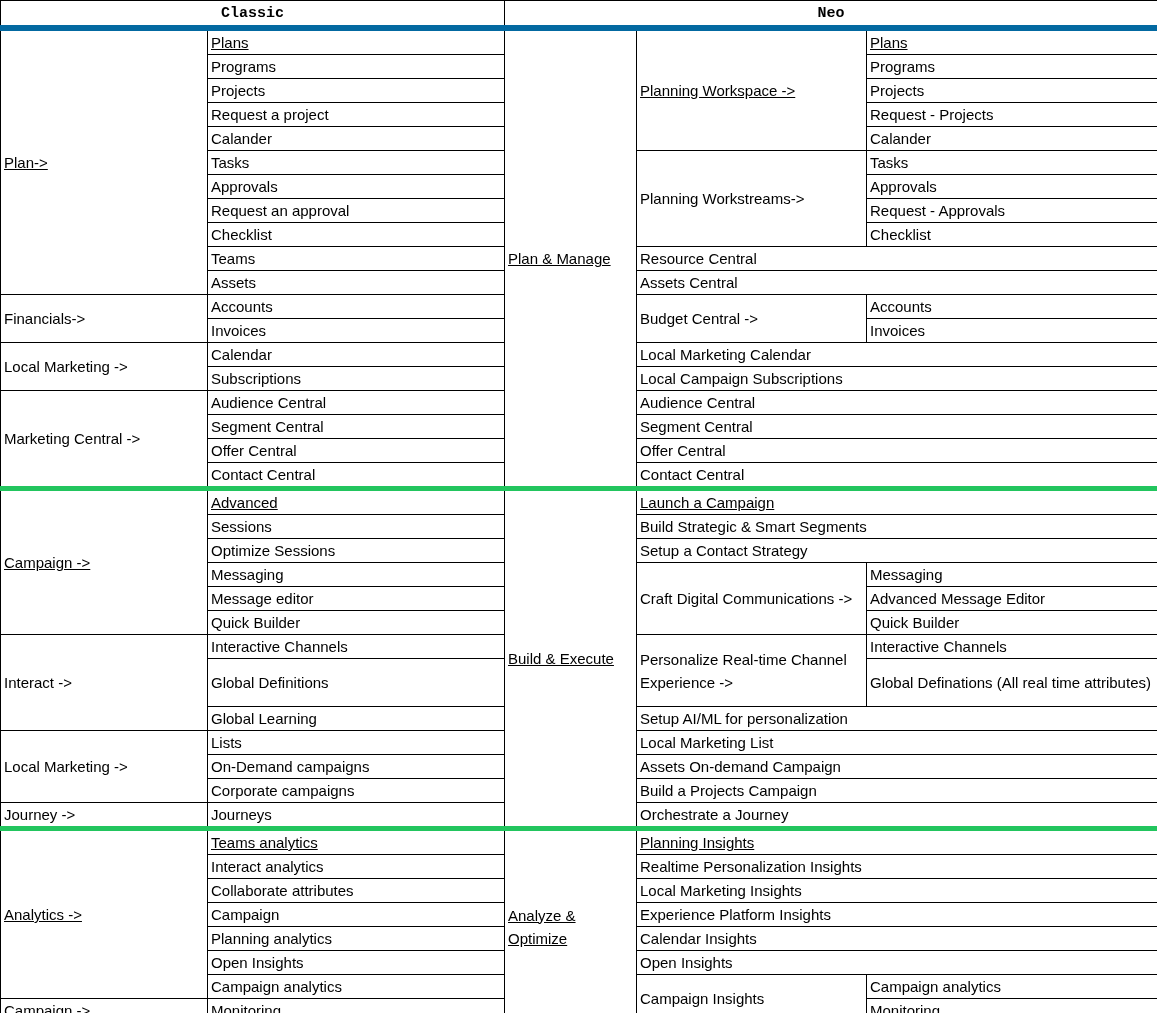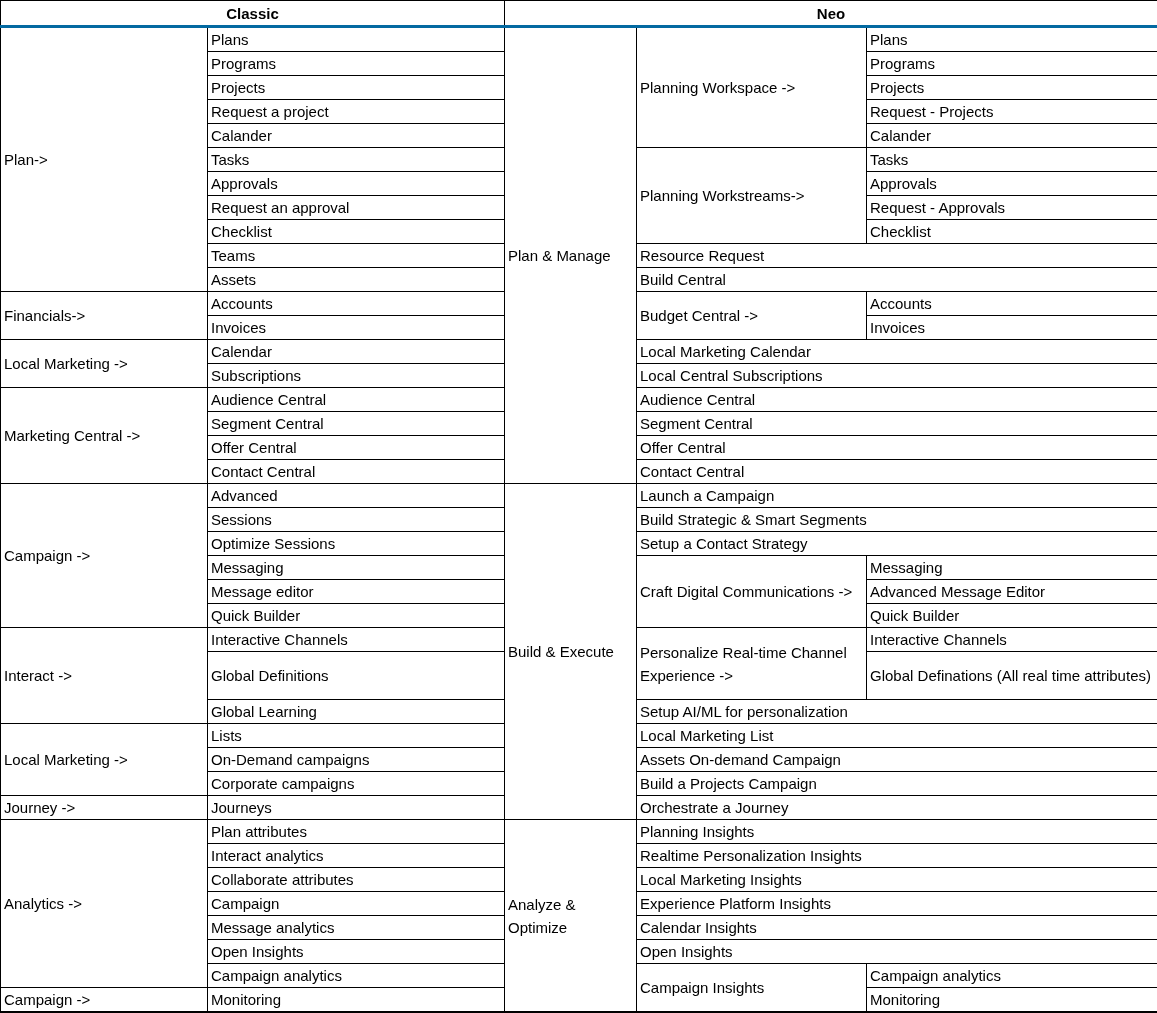--- a/index.html
+++ b/index.html
@@ -32,25 +32,26 @@
     vertical-align: middle;
     text-align: left;
     line-height: 23px;
     overflow: hidden;
     word-wrap: break-word;
   }
   thead th {
     height: 24px;
     font-weight: bold;
     text-align: center;
-    border-bottom: 3px solid #0369a1;
+    border-bottom: 6px solid #0369a1;
+    font-family: Liberation Mono, monospace;
   }
   tbody tr { height: 24px; }
   tbody tr.tall { height: 48px; }
-  tbody tr.section-start td { border-top: 1px solid #22c55e; }
+  tbody tr.section-start td { border-top: 5px solid #22c55e; text-decoration: underline; }
 </style>
 </head>
 <body>
 
 <div class="table-wrap">
   <table>
     <colgroup>
       <col class="col-a">
       <col class="col-b">
       <col class="col-c">
@@ -99,44 +100,44 @@
         <tr>
           <td>Request an approval</td>
           <td>Request - Approvals</td>
         </tr>
         <tr>
           <td>Checklist</td>
           <td>Checklist</td>
         </tr>
         <tr>
           <td>Teams</td>
-          <td colspan="2">Resource Request</td>
+          <td colspan="2">Resource Central</td>
         </tr>
         <tr>
           <td>Assets</td>
-          <td colspan="2">Build Central</td>
+          <td colspan="2">Assets Central</td>
         </tr>
         <tr>
           <td rowspan="2">Financials-&gt;</td>
           <td>Accounts</td>
           <td rowspan="2">Budget Central -&gt;</td>
           <td>Accounts</td>
         </tr>
         <tr>
           <td>Invoices</td>
           <td>Invoices</td>
         </tr>
         <tr>
           <td rowspan="2">Local Marketing  -&gt;</td>
           <td>Calendar</td>
           <td colspan="2">Local Marketing Calendar</td>
         </tr>
         <tr>
           <td>Subscriptions</td>
-          <td colspan="2">Local Central Subscriptions</td>
+          <td colspan="2">Local Campaign Subscriptions</td>
         </tr>
         <tr>
           <td rowspan="4">Marketing Central -&gt;</td>
           <td>Audience Central</td>
           <td colspan="2">Audience Central</td>
         </tr>
         <tr>
           <td>Segment Central</td>
           <td colspan="2">Segment Central</td>
         </tr>
@@ -202,38 +203,38 @@
           <td>Corporate campaigns</td>
           <td colspan="2">Build a Projects Campaign</td>
         </tr>
         <tr>
           <td>Journey -&gt;</td>
           <td>Journeys</td>
           <td colspan="2">Orchestrate a Journey</td>
         </tr>
         <tr class="section-start">
           <td rowspan="7">Analytics -&gt;</td>
-          <td>Plan attributes</td>
+          <td>Teams analytics</td>
           <td rowspan="8">Analyze &amp; Optimize</td>
           <td colspan="2">Planning Insights</td>
         </tr>
         <tr>
           <td>Interact analytics</td>
           <td colspan="2">Realtime Personalization Insights</td>
         </tr>
         <tr>
           <td>Collaborate attributes</td>
           <td colspan="2">Local Marketing Insights</td>
         </tr>
         <tr>
           <td>Campaign</td>
           <td colspan="2">Experience Platform Insights</td>
         </tr>
         <tr>
-          <td>Message analytics</td>
+          <td>Planning analytics</td>
           <td colspan="2">Calendar Insights</td>
         </tr>
         <tr>
           <td>Open Insights</td>
           <td colspan="2">Open Insights</td>
         </tr>
         <tr>
           <td>Campaign analytics</td>
           <td rowspan="2">Campaign Insights</td>
           <td>Campaign analytics</td>

